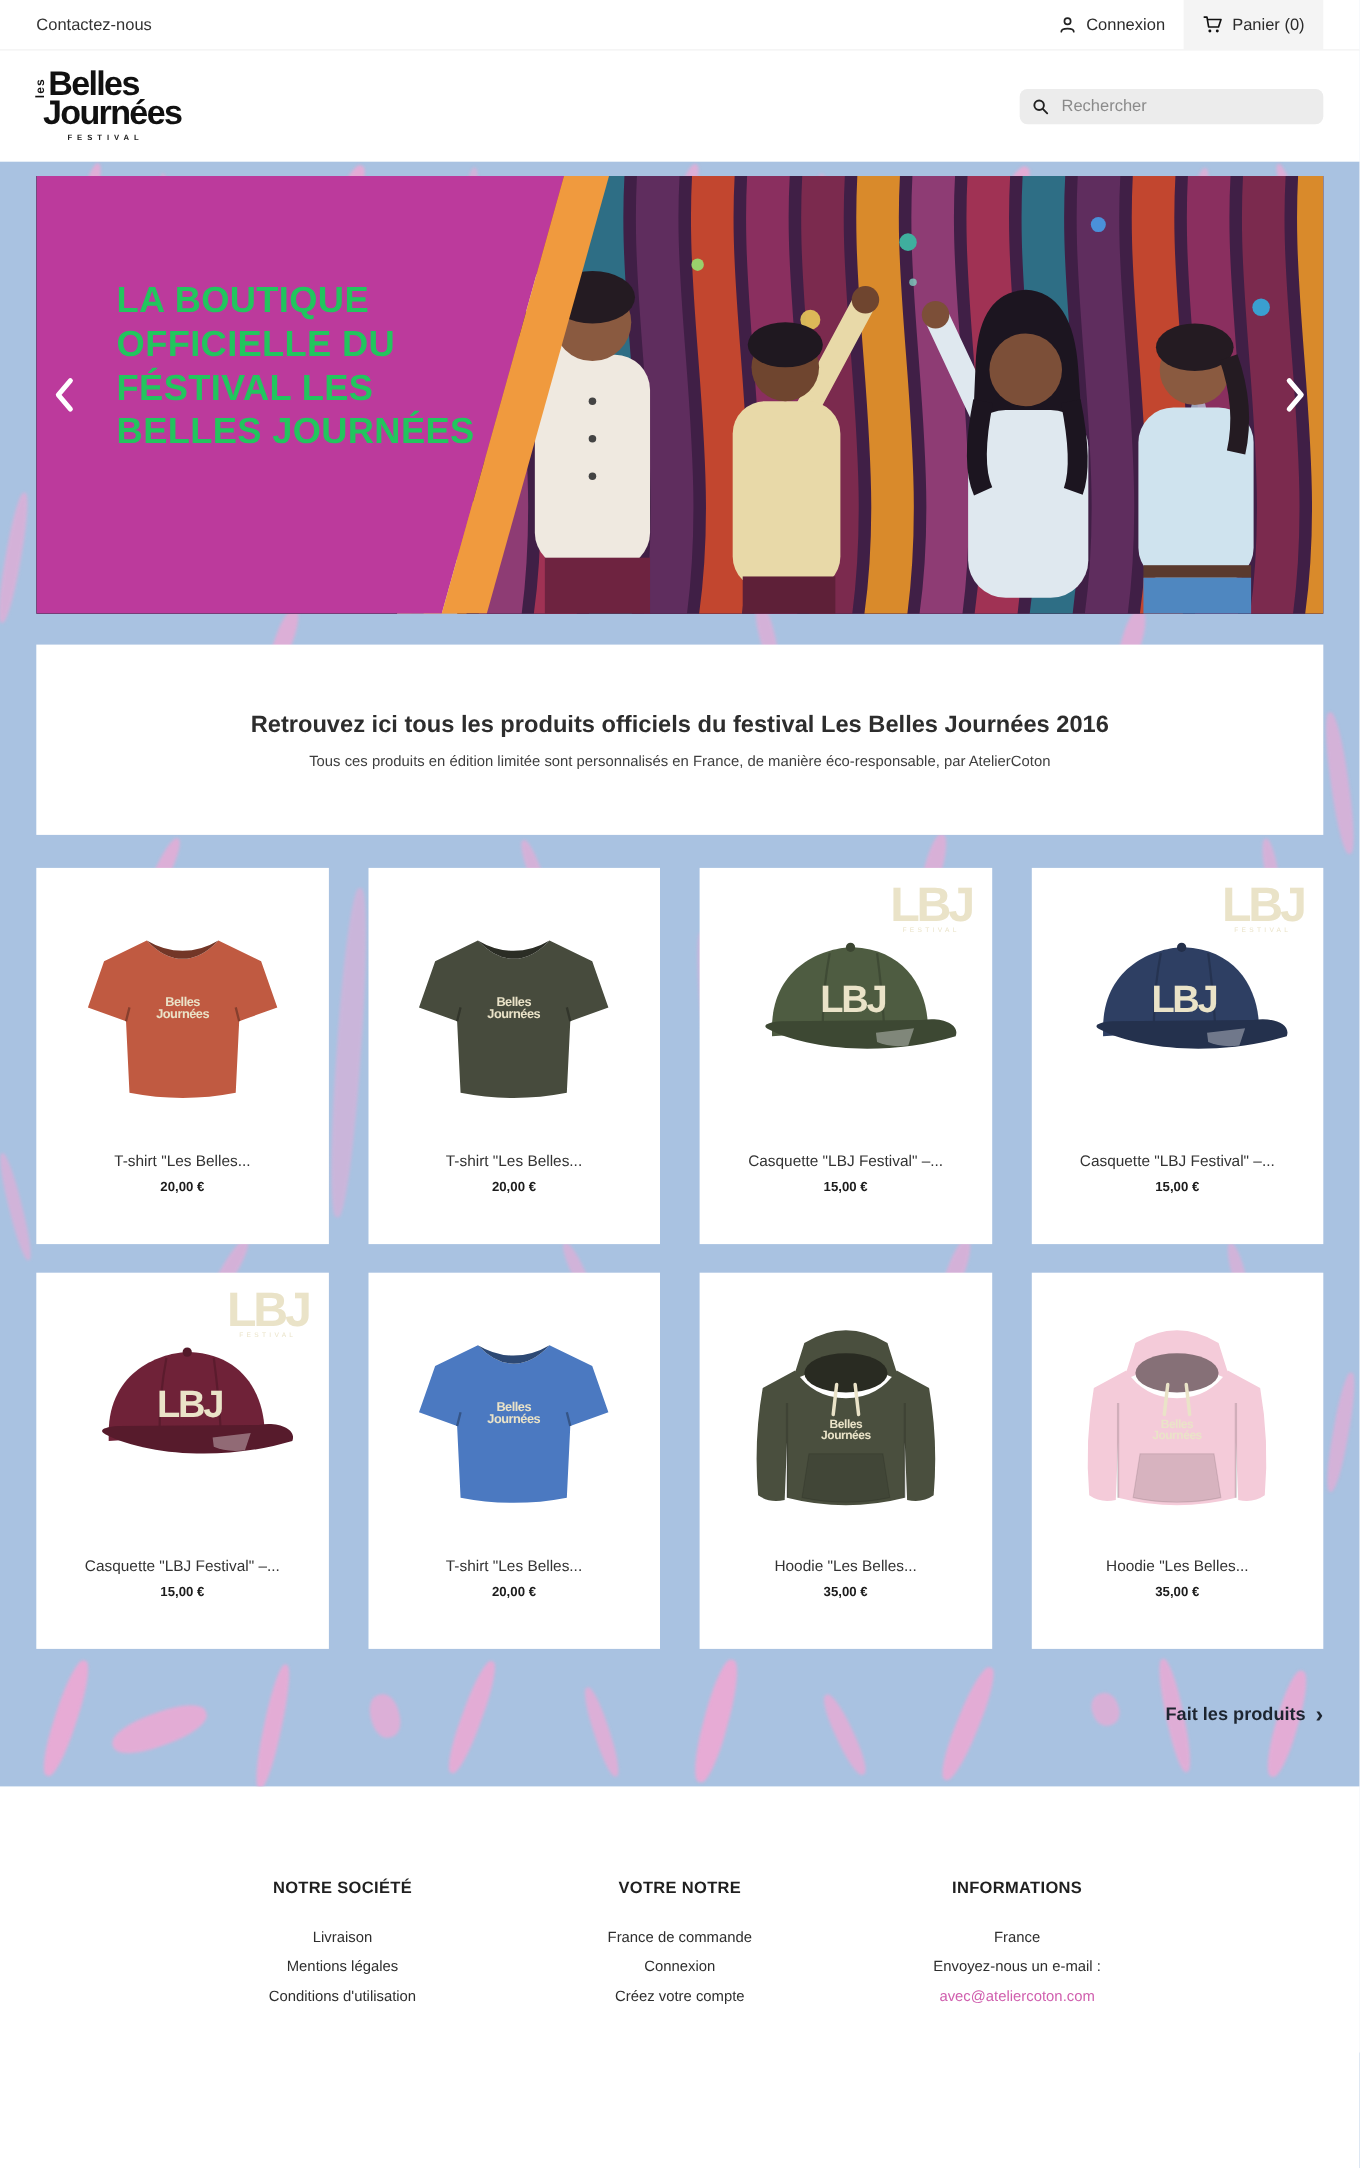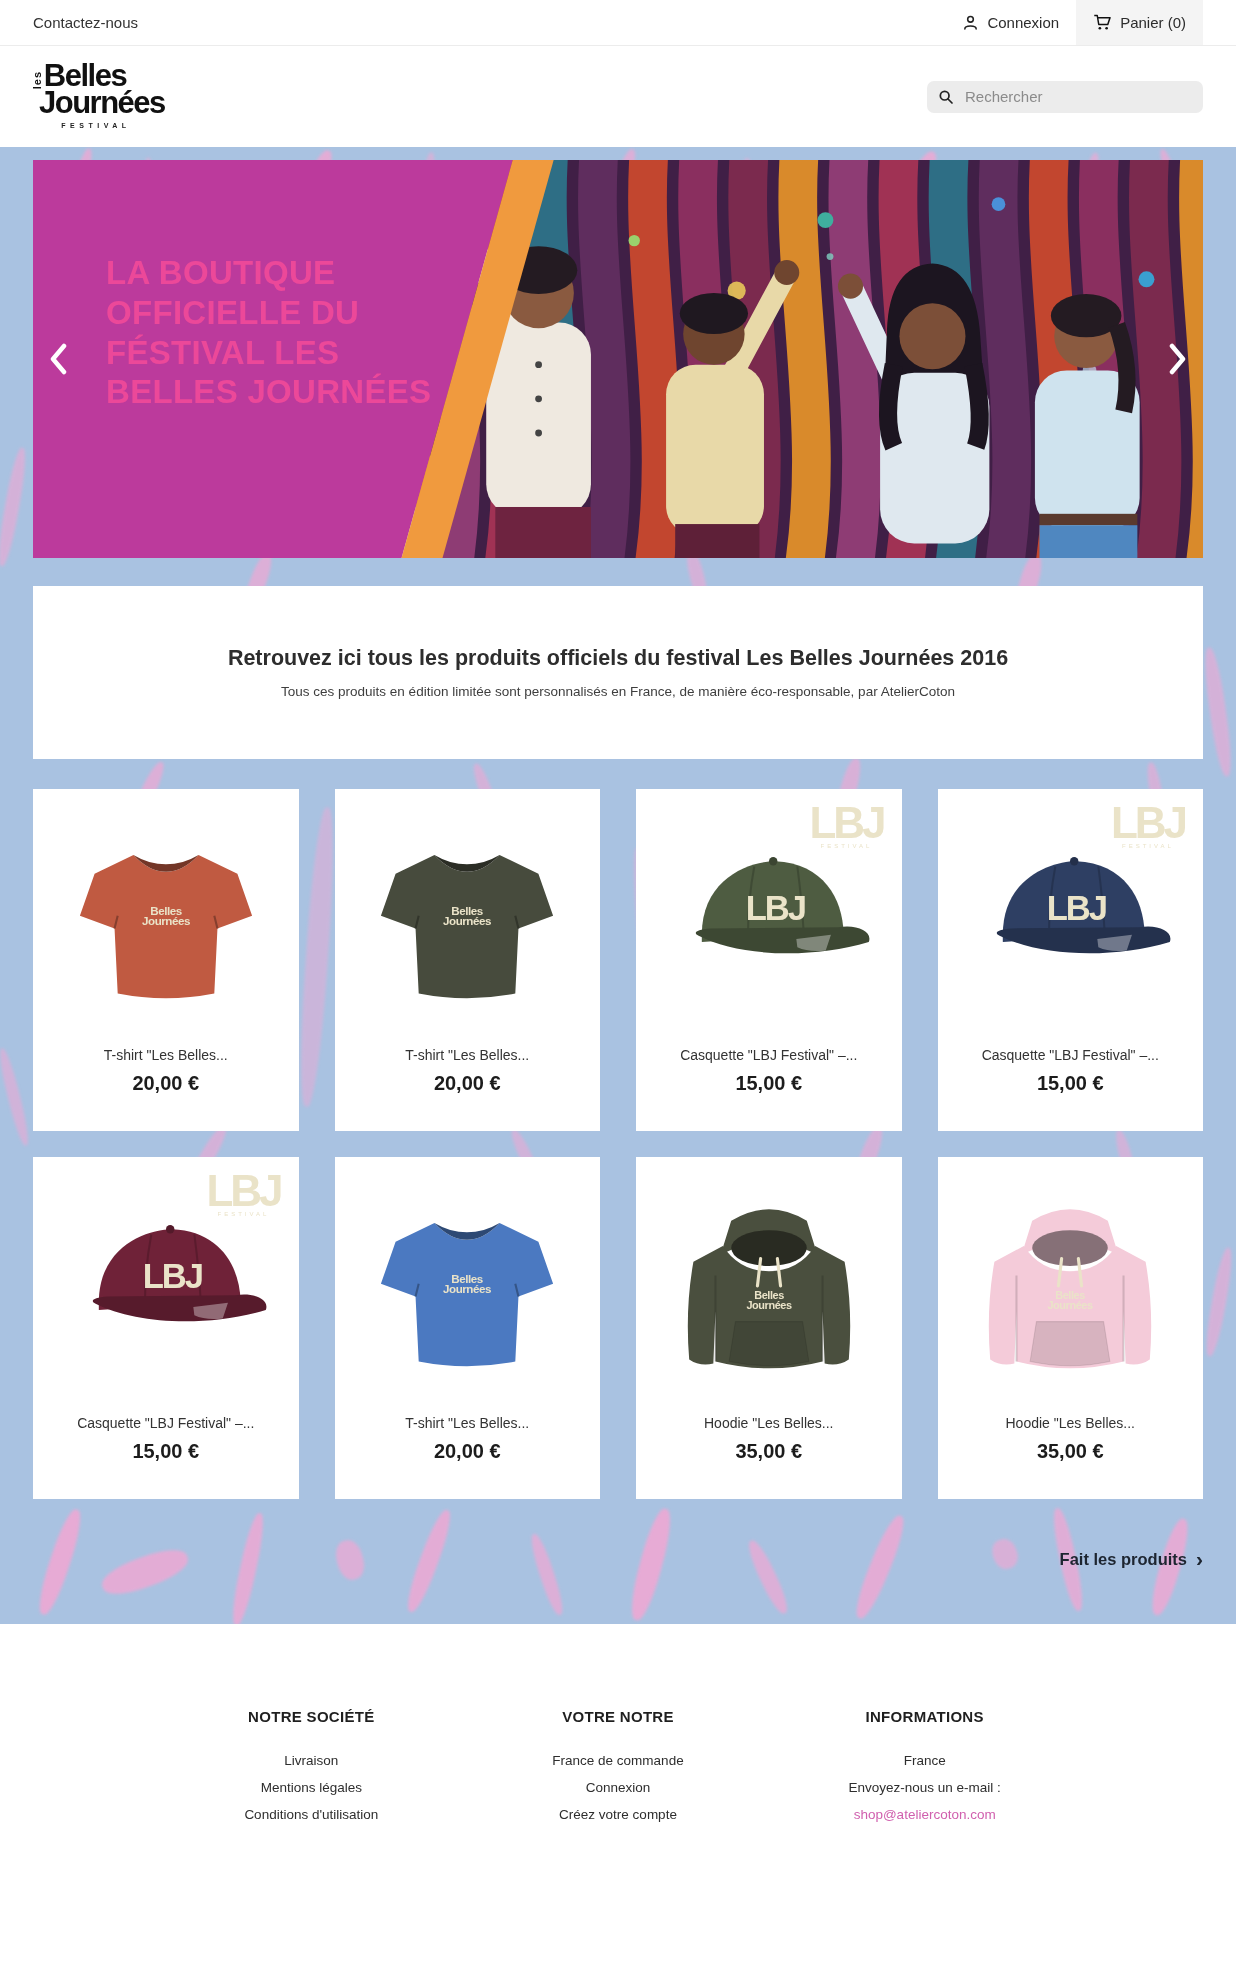--- a/index.html
+++ b/index.html
@@ -43,39 +43,39 @@
 
   
   .hero{position:relative;height:398px;overflow:hidden;background:#401f46}
   .hero-photo{position:absolute;top:0;right:0;width:72%;height:100%}
   .hero-photo svg{width:100%;height:100%;display:block}
   .hero-mag{position:absolute;inset:0;background:var(--magenta);
     clip-path:polygon(0 0,41% 0,31.5% 100%,0 100%)}
   .hero-orange{position:absolute;inset:0;background:var(--orange);
     clip-path:polygon(41% 0,44.5% 0,35% 100%,31.5% 100%)}
   .hero-title{position:absolute;left:73px;top:66px;width:345px;font-size:33px;font-weight:700;
-    color:#ec4899;line-height:1.2;letter-spacing:.3px}
+    color:#22c55e;line-height:1.2;letter-spacing:.3px}
   .hero-nav{position:absolute;top:50%;transform:translateY(-50%);background:none;border:0;
     padding:6px;cursor:pointer;line-height:0}
   .hero-prev{left:10px}.hero-next{right:10px}
 
   
   .intro{background:#fff;margin-top:28px;height:173px;display:flex;flex-direction:column;
     align-items:center;justify-content:center;text-align:center;gap:13px;padding:0 70px}
   .intro-title{font-size:21.5px;font-weight:700;color:#2d2d2d;margin:0}
   .intro-sub{font-size:13.5px;color:#3e3e3e;margin:0}
 
   
   .grid{display:grid;grid-template-columns:repeat(4,1fr);gap:26px 36px;margin-top:30px}
   .card{background:#fff;height:342px;position:relative;display:flex;flex-direction:column;
     align-items:center;cursor:pointer}
   .p-img{height:250px;width:100%;display:flex;align-items:center;justify-content:center;padding-top:12px}
   .p-img svg{width:210px;height:210px}
   .p-title{font-size:14px;color:#333;margin-top:8px;max-width:92%;white-space:nowrap;overflow:hidden}
-  .p-price{font-size:20px;font-weight:700;color:#1c1c1c;margin-top:9px}
+  .p-price{font-size:12px;font-weight:700;color:#1c1c1c;margin-top:9px}
   .watermark{position:absolute;top:16px;right:18px;text-align:center;color:var(--cream);line-height:.8}
   .wm-lbj{font-size:44px;font-weight:800;letter-spacing:-3px}
   .wm-fest{font-size:6px;letter-spacing:3px;margin-top:4px}
 
   .all-products{display:flex;justify-content:flex-end;align-items:center;gap:9px;margin-top:50px;
     font-size:16.5px;font-weight:600;color:#1d2530;text-decoration:none;cursor:pointer}
   .all-products .chev{font-size:21px;line-height:1;font-weight:700;transform:translateY(-1px)}
 
   
   footer{background:#fff;padding:72px 0 26px}
@@ -457,16 +457,16 @@
           </li>
           <li>
             <a href="#">Créez votre compte</a>
           </li>
         </ul>
     </div>
     <div class="col">
       <h3>INFORMATIONS</h3>
       <div class="fline">France</div>
       <div class="fline">Envoyez-nous un e-mail :</div>
-      <a href="#" class="fline email-link">shop@ateliercoton.com</a>
+      <a href="#" class="fline email-link">avec@ateliercoton.com</a>
     </div>
   </div>
 </footer>
 
 </body></html>

